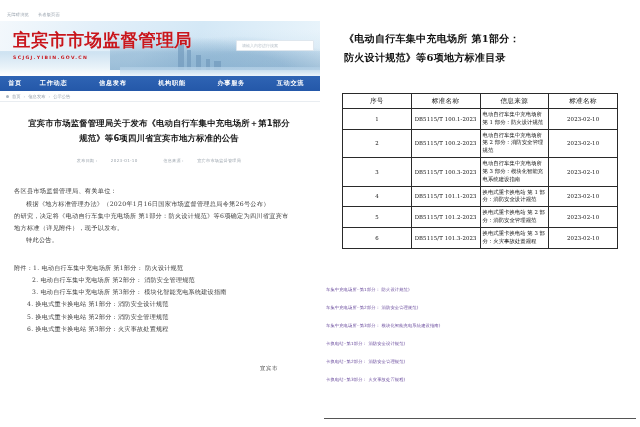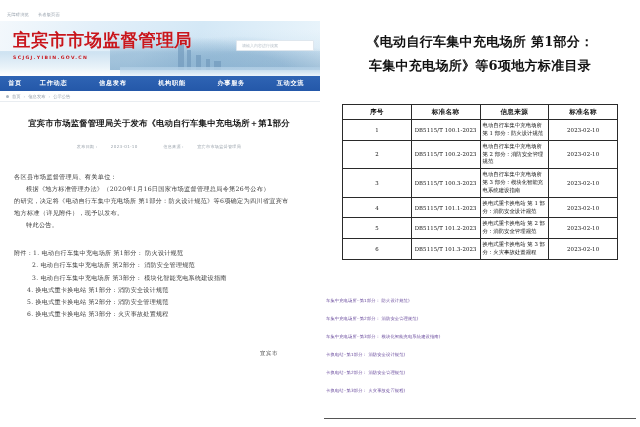--- a/index.html
+++ b/index.html
@@ -132,39 +132,39 @@
     font-family: "DejaVu Serif", "Liberation Serif", serif;
   }
 
   
   .right-panel {
     position: absolute; left: 320px; top: 0; width: 320px; height: 427px;
     background: #ffffff; overflow: hidden;
   }
   .doc-title {
     margin: 30px 24px 0 24px;
-    text-align: center;
-    font-family: "DejaVu Serif", "Liberation Serif", serif;
-    font-size: 13px; font-weight: 700; color: #111;
+    text-align: left;
+    font-family: "DejaVu Serif", "Liberation Serif", serif;
+    font-size: 10px; font-weight: 700; color: #111;
     line-height: 1.85; letter-spacing: .3px;
   }
   .tbl-wrap { margin: 26px 22px 0 22px; }
   table.std {
     width: 100%; border-collapse: collapse;
     table-layout: fixed;
     font-family: "DejaVu Serif", "Liberation Serif", serif;
   }
   table.std th, table.std td {
     border: .6px solid #2a2a2a;
     padding: 2px 2px;
     color: #121212;
     vertical-align: middle;
   }
   table.std th {
-    font-size: 6.6px; font-weight: 700; text-align: center;
+    font-size: 6.6px; font-weight: 400; text-align: center;
     height: 15px; letter-spacing: .4px;
   }
   table.std td { font-size: 5.4px; height: 17px; }
   td.c-no { text-align: center; width: 11%; font-size: 5.8px; }
   td.c-code { text-align: center; width: 30%; letter-spacing: .1px; }
   td.c-name { text-align: left; width: 37%; line-height: 1.45; padding-left: 3px; }
   td.c-date { text-align: center; width: 22%; letter-spacing: .1px; }
 
   .links { margin: 38px 4px 0 4px; }
   .link-row {
@@ -226,20 +226,21 @@
       <span class="crumb-txt">首页</span>
       <span class="crumb-sep">›</span>
       <span class="crumb-txt">信息发布</span>
       <span class="crumb-sep">›</span>
       <span class="crumb-txt">公示公告</span>
     </div>
 
     <div class="article">
       <div class="art-title">
         <div>宜宾市市场监督管理局关于发布《电动自行车集中充电场所＋第1部分</div>
+        <div>规范》等6项四川省宜宾市地方标准的公告</div>
       </div>
 
       <div class="art-meta">
         <span><span>发布日期：</span><span>2023-01-10</span></span>
         <span><span>信息来源：</span><span>宜宾市市场监督管理局</span></span>
       </div>
 
       <div class="art-body">
         <div class="art-p">各区县市场监督管理局、有关单位：</div>
         <div class="art-p indent">根据《地方标准管理办法》（2020年1月16日国家市场监督管理总局令第26号公布）</div>
@@ -258,21 +259,21 @@
       </div>
 
       <div class="sign">宜宾市</div>
     </div>
   </div>
 
   <div class="right-panel">
 
     <div class="doc-title">
       <div>《电动自行车集中充电场所 第1部分：</div>
-      <div>车集中充电场所》等6项地方标准目录</div>
+      <div>防火设计规范》等6项地方标准目录</div>
     </div>
 
     <div class="tbl-wrap">
       <table class="std">
         <thead>
           <tr>
             <th>序号</th>
             <th>标准名称</th>
             <th>信息来源</th>
             <th>标准名称</th>

